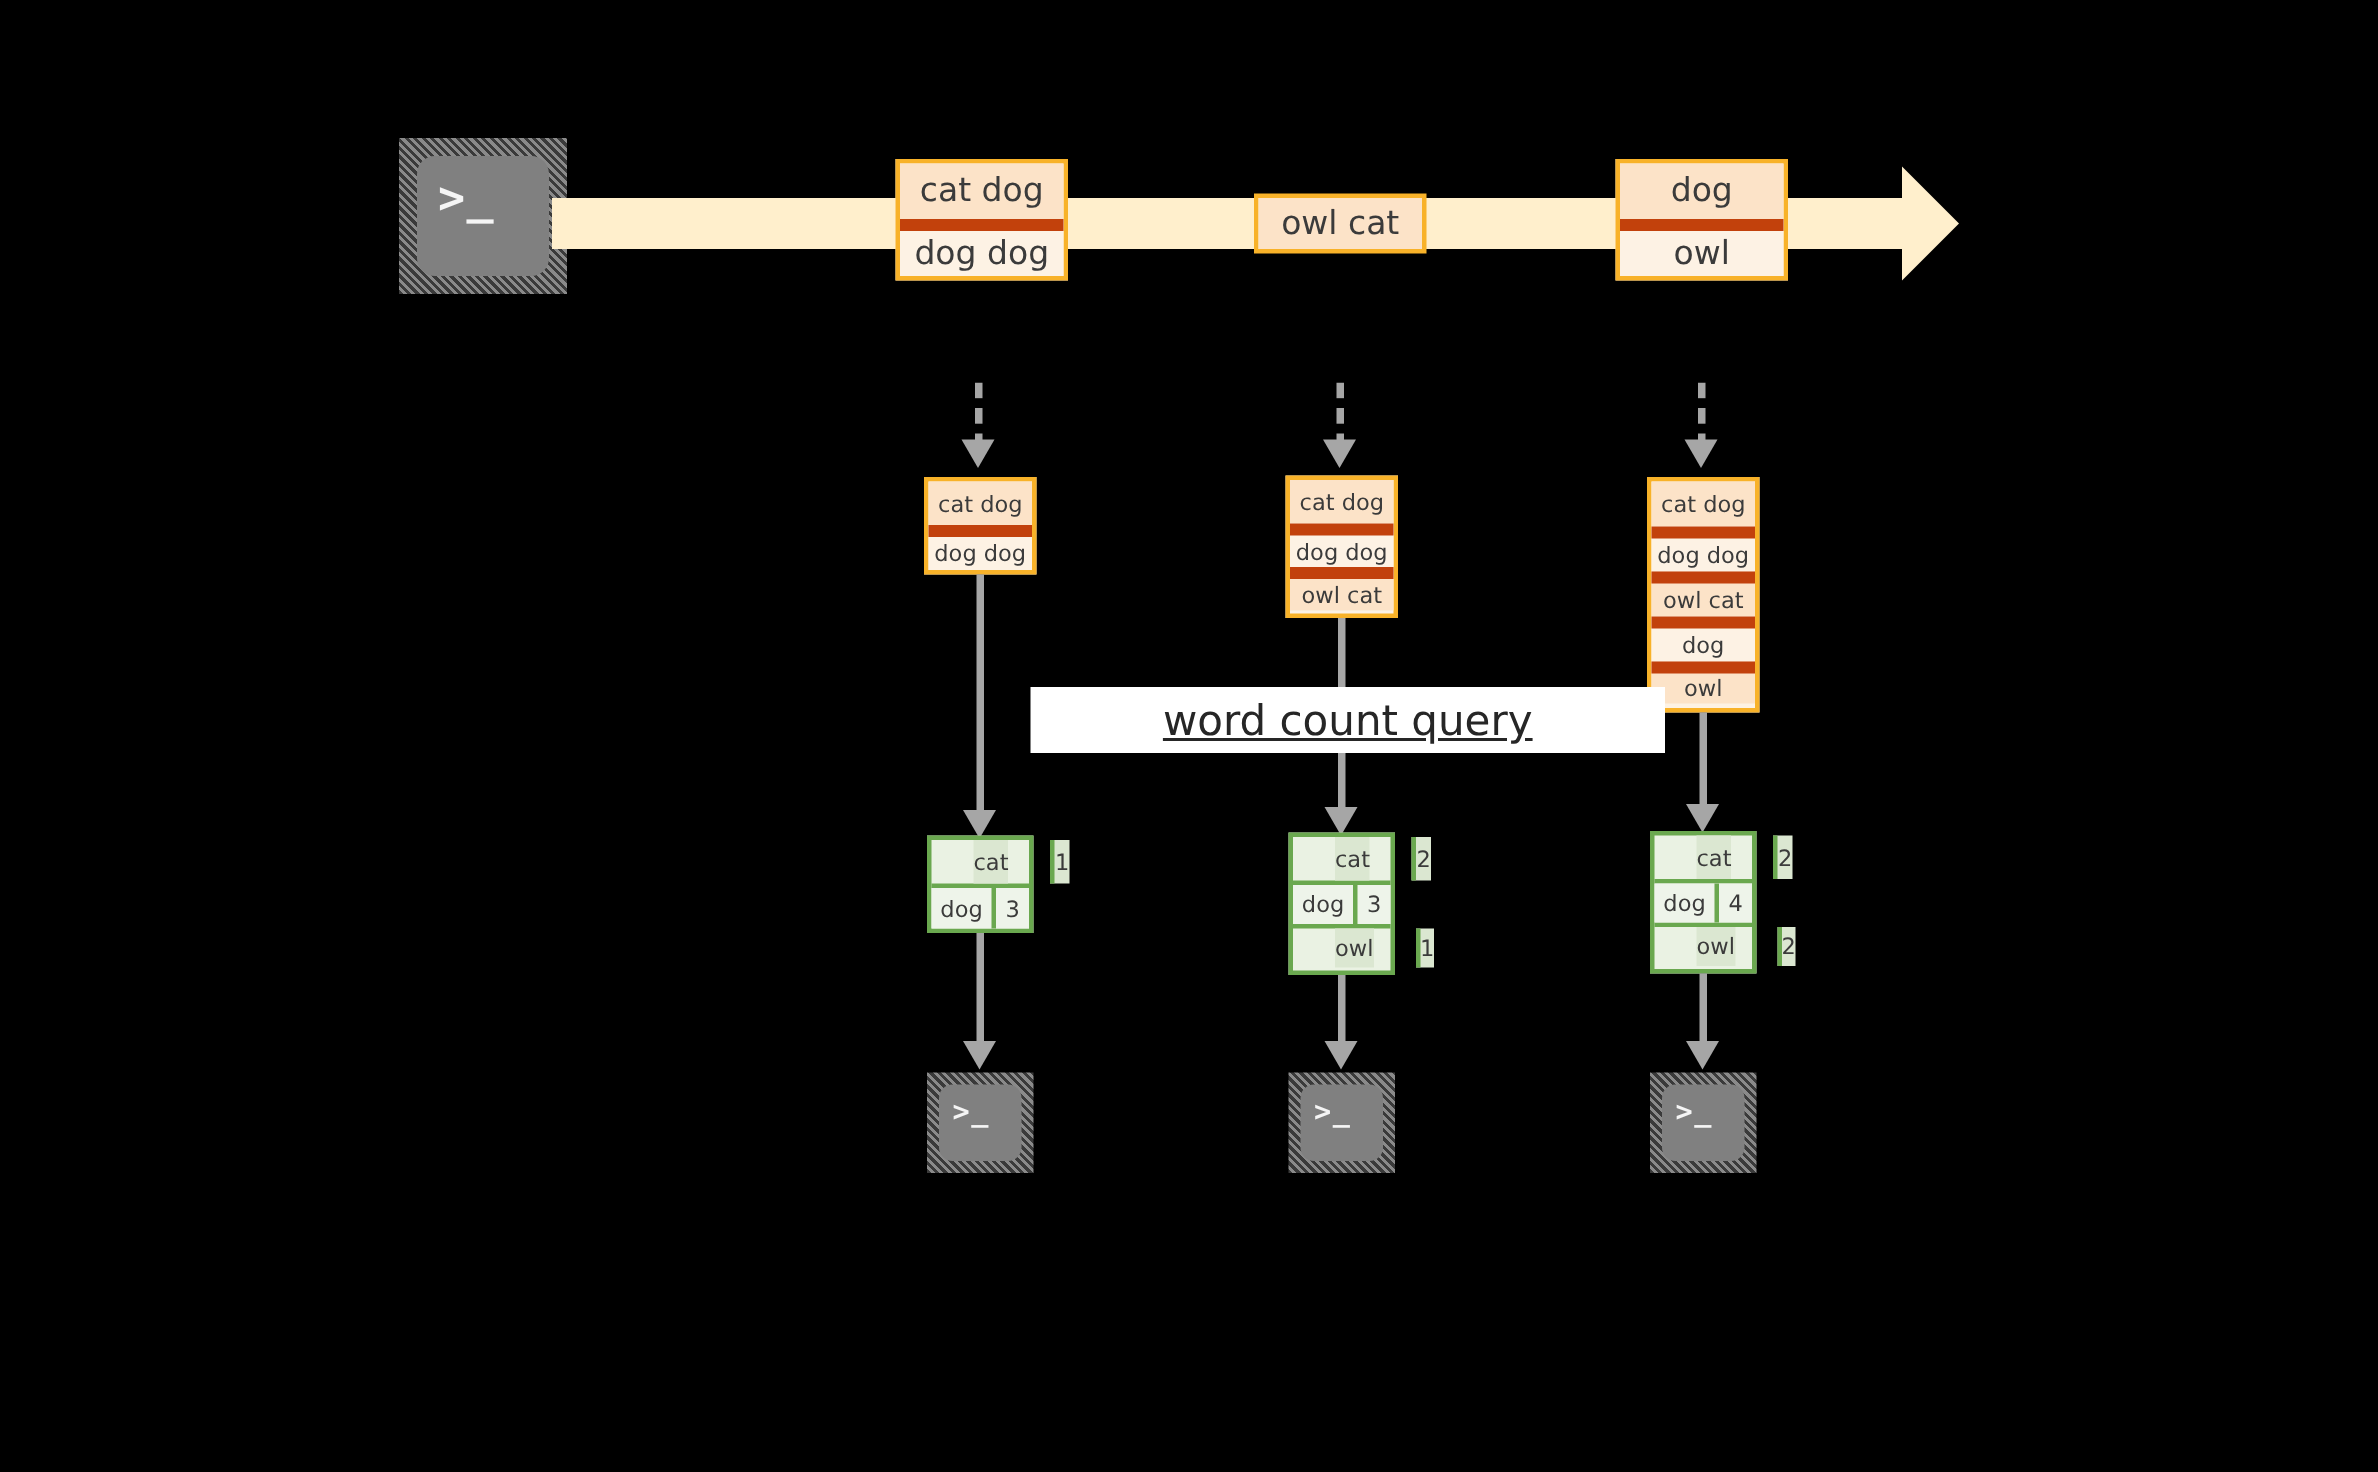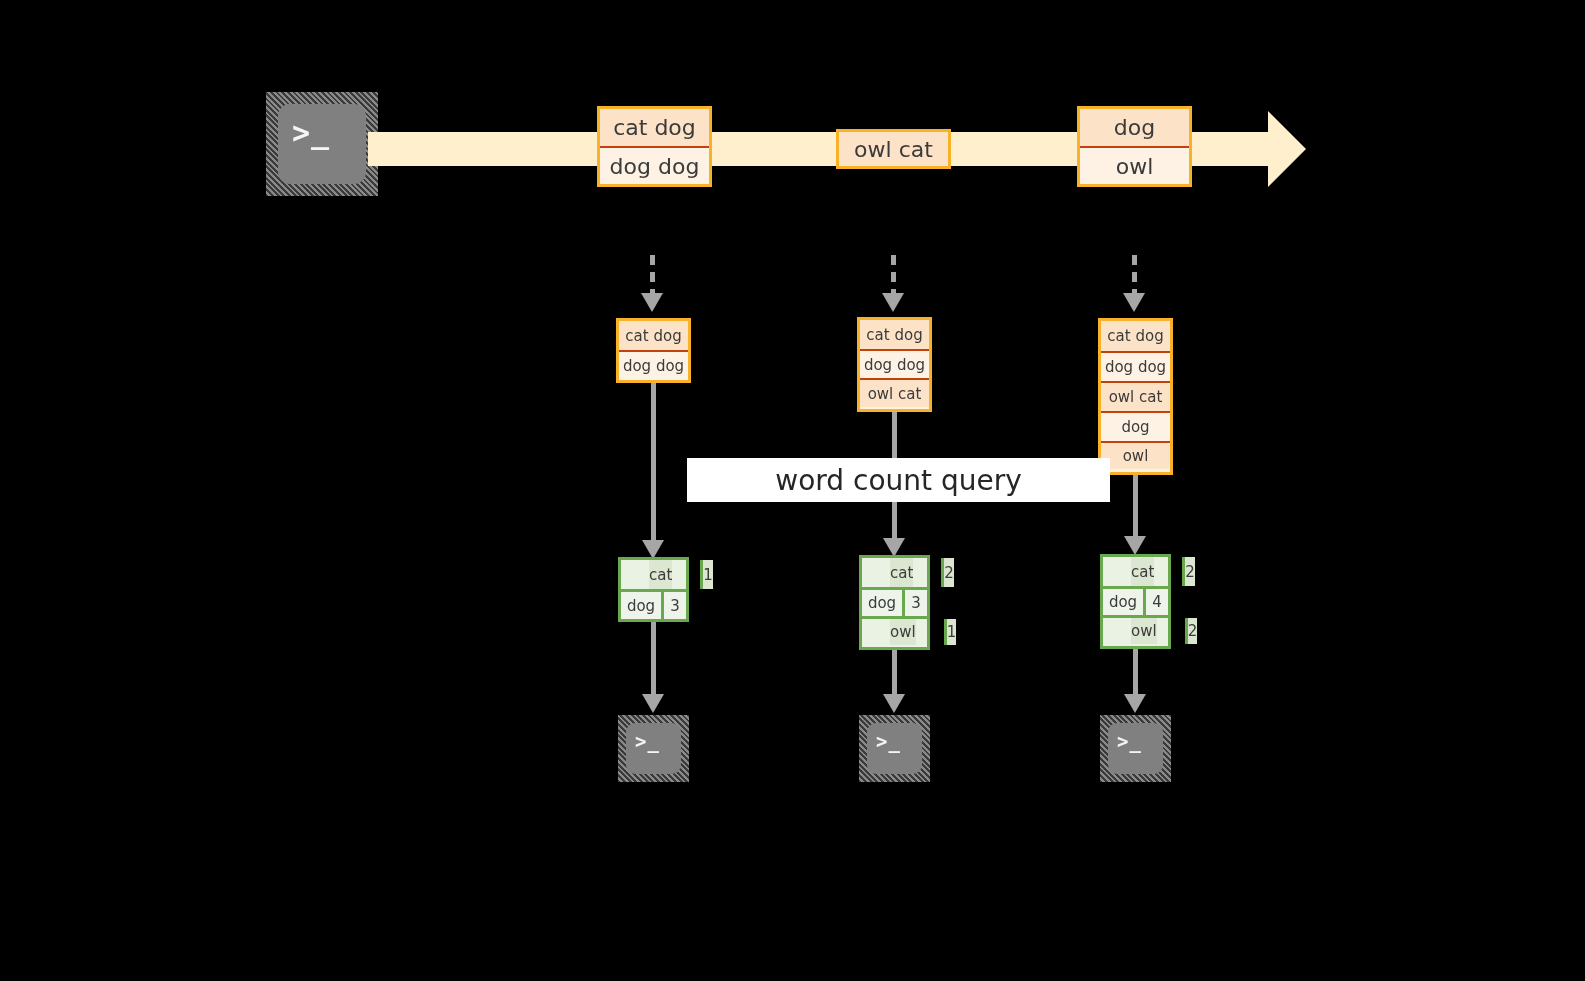--- a/index.html
+++ b/index.html
@@ -76,21 +76,21 @@
   .orow {
     box-sizing: border-box;
     display: flex;
     align-items: center;
     justify-content: center;
     color: #3b3b3b;
     white-space: nowrap;
   }
   .orow.dark { background: #FCE3C8; }
   .orow.light { background: #FDF2E4; }
-  .orow + .orow { border-top: 2px solid #c2410c; }
+  .orow + .orow { border-top: 8px solid #c2410c; }
 
   
   .gbox {
     position: absolute;
     box-sizing: border-box;
     border: 3px solid #6AA84F;
     background: #EAF2E3;
   }
   .grow {
     display: flex;
@@ -132,20 +132,21 @@
 
   
   .querylabel {
     position: absolute;
     background: #ffffff;
     display: flex;
     align-items: center;
     justify-content: center;
     color: #262626;
     white-space: nowrap;
+    text-decoration: underline;
   }
 </style>
 </head>
 <body>
 
 <div id="canvas">
 
   <div class="terminal big" style="left:266px; top:92px; width:112px; height:104px;">
     <div class="terminal-inner">
       <span class="term-glyph">&gt;_</span>

